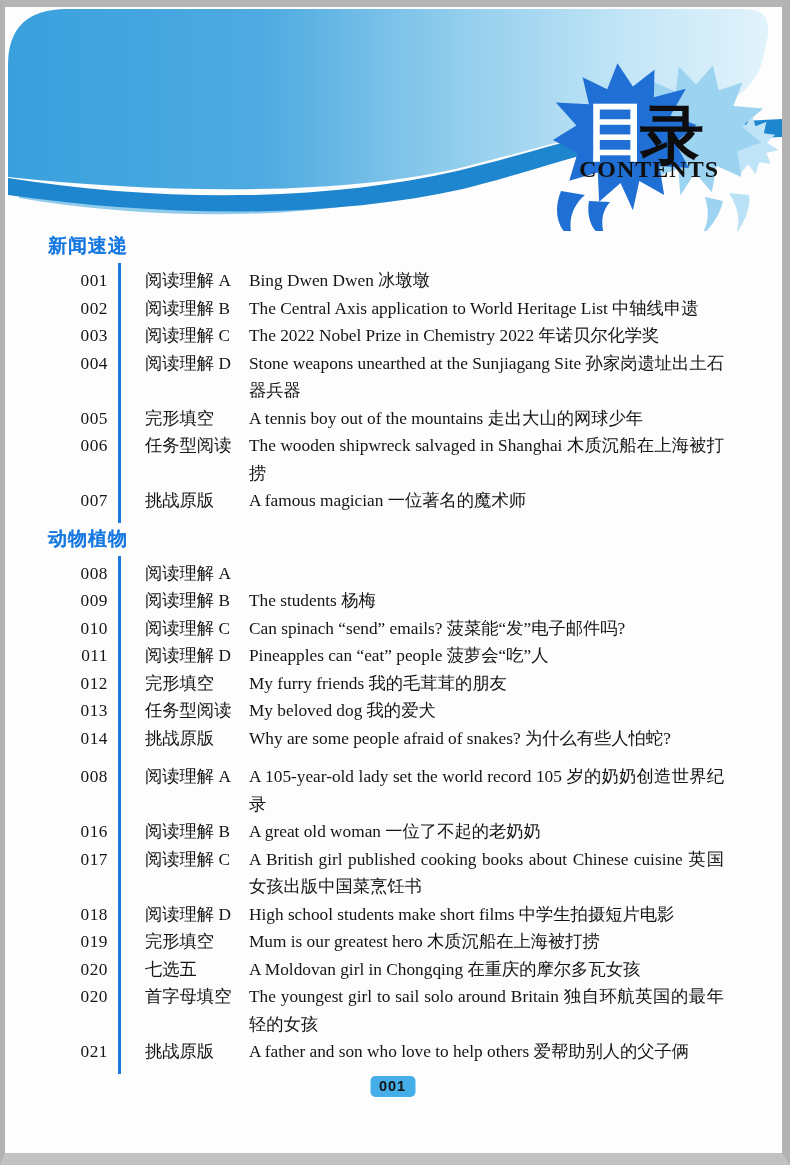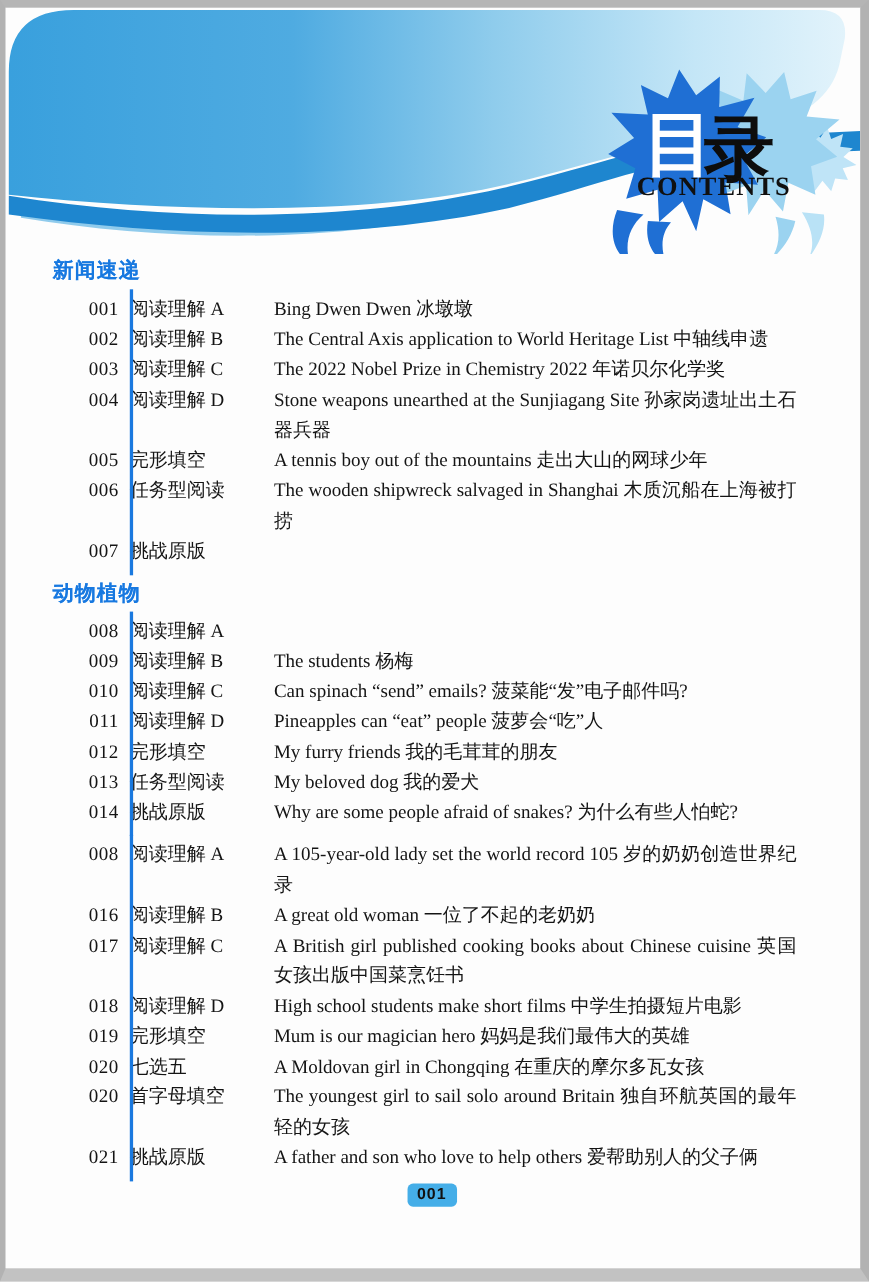--- a/index.html
+++ b/index.html
@@ -64,21 +64,21 @@
     grid-template-columns: 113px 131px minmax(0, 1fr);
     font-size: 17.3px;
     line-height: 27.5px;
     color: #141414;
   }
   .row-num {
     text-align: right;
     padding-right: 10px;
     letter-spacing: 0.5px;
   }
-  .row-category { white-space: nowrap; }
+  .row-category { padding-left: 27px; white-space: nowrap; }
   .row-title {
     text-align: justify;
     text-justify: inter-word;
   }
   .page-number-badge {
     position: absolute;
     left: 50%;
     top: 1069px;
     transform: translateX(-52%);
     background: #45aee8;
@@ -174,20 +174,21 @@
 
   <div class="toc-row">
     <span class="row-num">006</span>
     <span class="row-category">任务型阅读</span>
     <span class="row-title">The wooden shipwreck salvaged in Shanghai 木质沉船在上海被打捞</span>
   </div>
 
   <div class="toc-row">
     <span class="row-num">007</span>
     <span class="row-category">挑战原版</span>
+    <span class="row-title">A famous magician 一位著名的魔术师</span>
   </div>
 </div>
   </section>
 
   <section class="section">
     <h2 class="section-title">动物植物</h2>
     <div class="section-rows">
   <div class="toc-row">
     <span class="row-num">008</span>
     <span class="row-category">阅读理解 A</span>
@@ -253,21 +254,21 @@
 
   <div class="toc-row">
     <span class="row-num">018</span>
     <span class="row-category">阅读理解 D</span>
     <span class="row-title">High school students make short films 中学生拍摄短片电影</span>
   </div>
 
   <div class="toc-row">
     <span class="row-num">019</span>
     <span class="row-category">完形填空</span>
-    <span class="row-title">Mum is our magician hero 妈妈是我们最伟大的英雄</span>
+    <span class="row-title">Mum is our greatest hero 木质沉船在上海被打捞</span>
   </div>
 
   <div class="toc-row">
     <span class="row-num">020</span>
     <span class="row-category">七选五</span>
     <span class="row-title">A Moldovan girl in Chongqing 在重庆的摩尔多瓦女孩</span>
   </div>
 
   <div class="toc-row">
     <span class="row-num">020</span>

